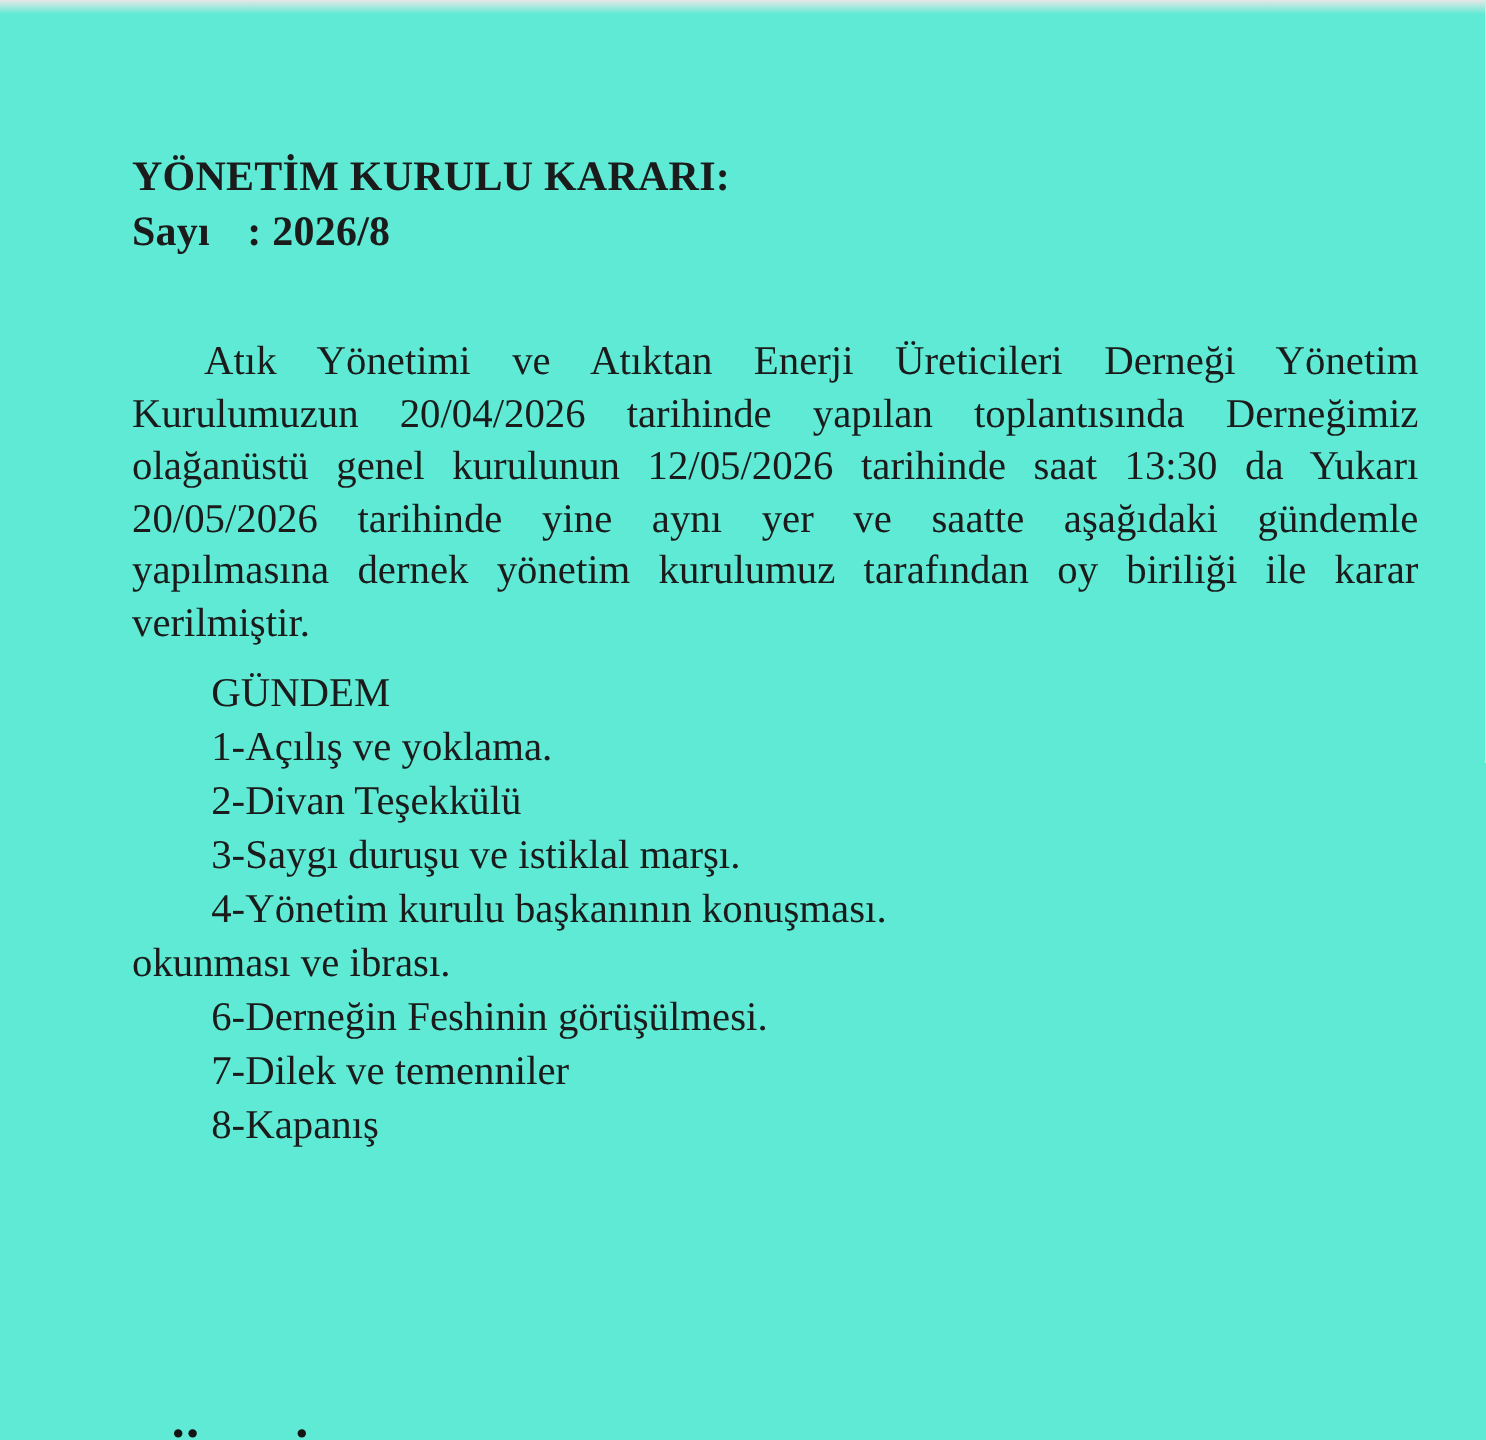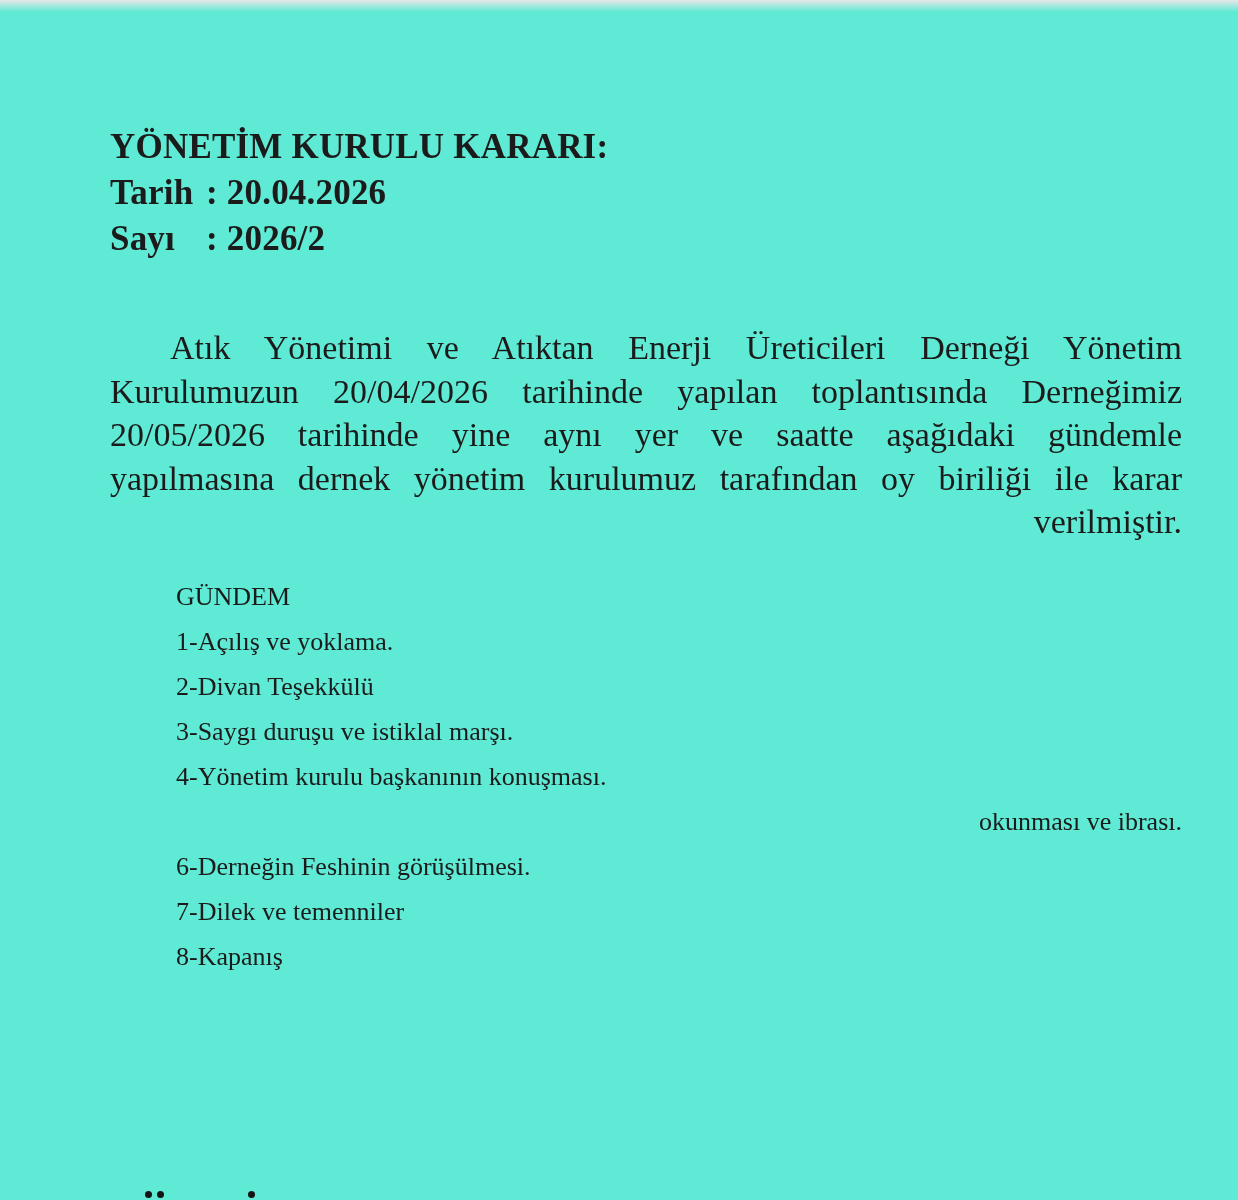--- a/index.html
+++ b/index.html
@@ -47,25 +47,25 @@
   .para {
     margin-top: 64px;
     font-size: 34px;
     line-height: 43.5px;
   }
   .jline {
     text-align: justify;
     text-align-last: justify;
   }
   .indent-first { text-indent: 60px; }
-  .plain-line { text-align: right; }
+  .plain-line { text-align: left; }
   
   .agenda {
-    margin-top: 30px;
-    font-size: 26px;
+    margin-top: 14px;
+    font-size: 34px;
     line-height: 45px;
   }
   .ag-ind { margin-left: 66px; }
   .item-wrap-first {
     text-indent: 66px;
     text-align: justify;
     text-align-last: justify;
   }
   
   .cut-dot {
@@ -84,30 +84,28 @@
 <body>
 
 <div class="page">
   <div class="scan-edge"></div>
 
   <div class="content">
 
     <div class="hdr">
       <div class="hdr-row">YÖNETİM KURULU KARARI:</div>
       <div class="hdr-row">
-        <span class="hdr-label">Tarih</span><span>:</span>&nbsp;<span>20.04.2026</span>
-      </div>
-      <div class="hdr-row">
-        <span class="hdr-label">Sayı</span><span>:</span>&nbsp;<span>2026/2</span>
+        <span class="hdr-label">Sayı</span><span>:</span>&nbsp;<span>2026/8</span>
       </div>
     </div>
 
     <div class="para">
       <div class="jline indent-first">Atık Yönetimi ve Atıktan Enerji Üreticileri Derneği Yönetim</div>
       <div class="jline">Kurulumuzun 20/04/2026 tarihinde yapılan toplantısında Derneğimiz</div>
+      <div class="jline">olağanüstü genel kurulunun 12/05/2026 tarihinde saat 13:30 da Yukarı</div>
       <div class="jline">20/05/2026 tarihinde yine aynı yer ve saatte aşağıdaki gündemle</div>
       <div class="jline">yapılmasına dernek yönetim kurulumuz tarafından oy biriliği ile karar</div>
       <div class="plain-line">verilmiştir.</div>
     </div>
 
     <div class="agenda">
       <div class="ag-ind">GÜNDEM</div>
       <div class="ag-ind">1-Açılış ve yoklama.</div>
       <div class="ag-ind">2-Divan Teşekkülü</div>
       <div class="ag-ind">3-Saygı duruşu ve istiklal marşı.</div>

